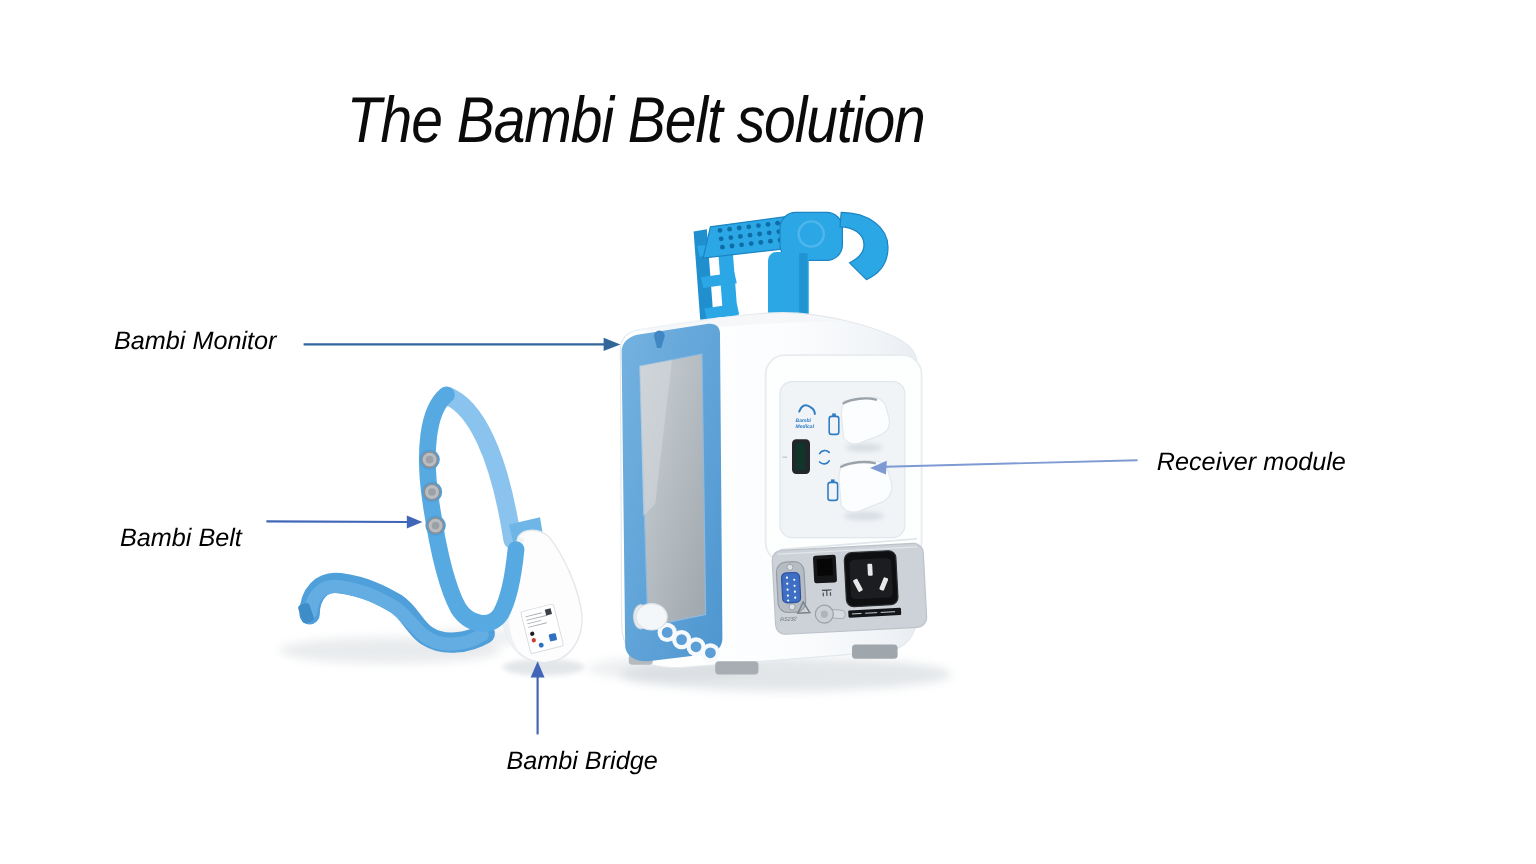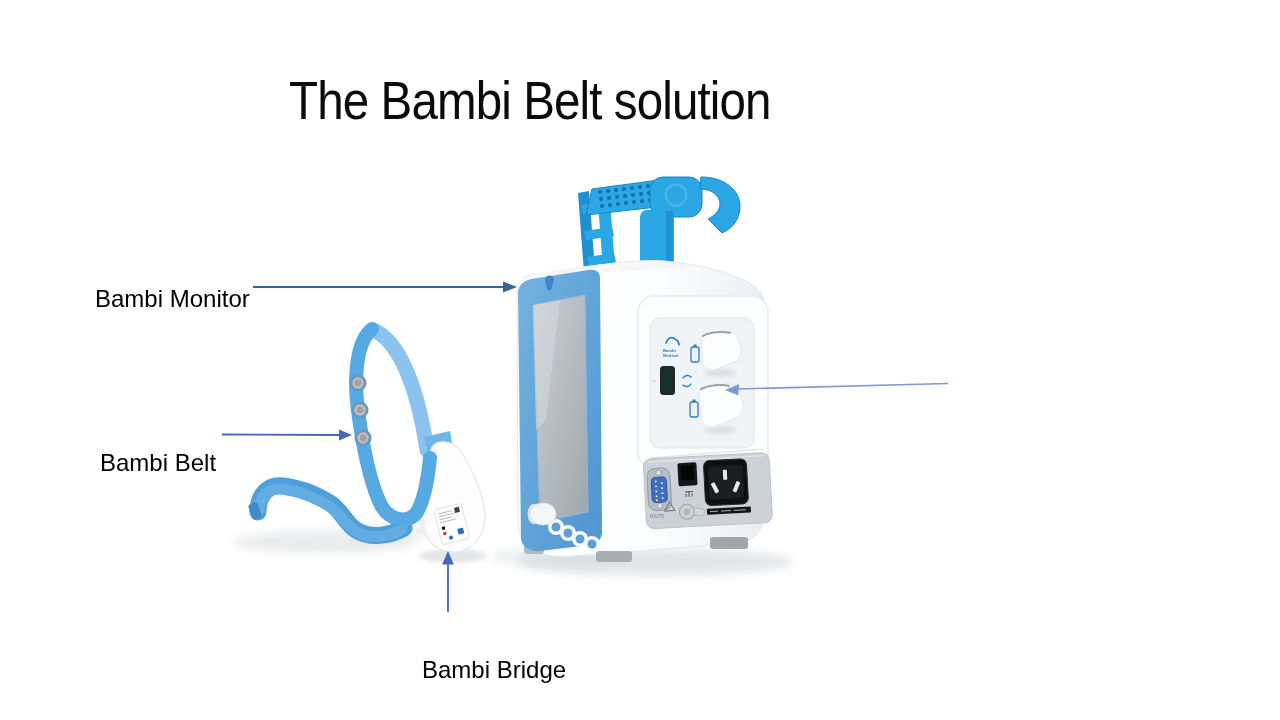--- a/index.html
+++ b/index.html
@@ -1,35 +1,36 @@
 <!DOCTYPE html>
 <html style="--background: #FFFFFF; --title-text: #0B0B0B; --label-text: #000000; --arrow-monitor: #31669B; --arrow-belt: #4166B8; --arrow-receiver: #7E9AD3; --arrow-bridge: #4166B8; --handle-blue: #2BA7E6; --handle-blue-dark: #1F8FCE; --bezel-blue: #66A9DD; --belt-blue: #57A9E1; --belt-blue-light: #8AC4EE; --belt-blue-deep: #4E9FDA; --screen-gray: #AEB6BC; --connector-panel-gray: #CDD2D8; --serial-port-blue: #3E6FC4;"><head>
 <meta charset="utf-8">
 <style>
   html,body{margin:0;padding:0;background:#fff;}
   .slide{
     position:relative;width:1248px;height:720px;overflow:hidden;
     background:var(--background,#fff);
     font-family:"Liberation Sans",sans-serif;
+    font-style:italic;
   }
   .illustration{position:absolute;left:0;top:0;}
   .title{
     position:absolute;left:289px;top:72px;
     font-size:54px;font-weight:300;letter-spacing:-1px;line-height:1.05;
     color:var(--title-text,#000);white-space:nowrap;
     transform:scaleX(.88);transform-origin:left top;
   }
   .callout{
-    position:absolute;font-size:24px;font-weight:400;
-    color:var(--label-text,#000);white-space:nowrap;margin-top:12px;
+    position:absolute;font-size:21px;font-weight:400;
+    color:var(--label-text,#000);white-space:nowrap;
   }
   #label-monitor{left:95px;top:273px;}
   #label-belt{left:100px;top:437px;}
   #label-receiver{left:964px;top:374px;}
-  #label-bridge{left:422px;top:644px;}
+  #label-bridge{left:422px;top:623px;}
 
   
   .c-handle{fill:var(--handle-blue,#2BA7E6);}
   .c-handle-dark{fill:var(--handle-blue-dark,#1F8FCE);}
   .s-belt{stroke:var(--belt-blue,#57A9E1);}
   .s-belt-light{stroke:var(--belt-blue-light,#8AC4EE);}
   .s-belt-deep{stroke:var(--belt-blue-deep,#4E9FDA);}
   .arrow-monitor line{stroke:var(--arrow-monitor,#31669B);}
   .arrow-monitor polygon{fill:var(--arrow-monitor,#31669B);}
   .arrow-belt line{stroke:var(--arrow-belt,#4166B8);}
@@ -322,14 +323,15 @@
     <g class="arrow-bridge">
       <line x1="448" y1="612" x2="448" y2="563" stroke-width="1.8"></line>
       <polygon points="448,551 442.2,564.5 453.8,564.5"></polygon>
     </g>
   </svg>
 
   <div class="title">The Bambi Belt solution</div>
 
   <div class="callout" id="label-monitor">Bambi Monitor</div>
   <div class="callout" id="label-belt">Bambi Belt</div>
+  <div class="callout" id="label-receiver">Receiver module</div>
   <div class="callout" id="label-bridge">Bambi Bridge</div>
 </div>
 
 </body></html>

